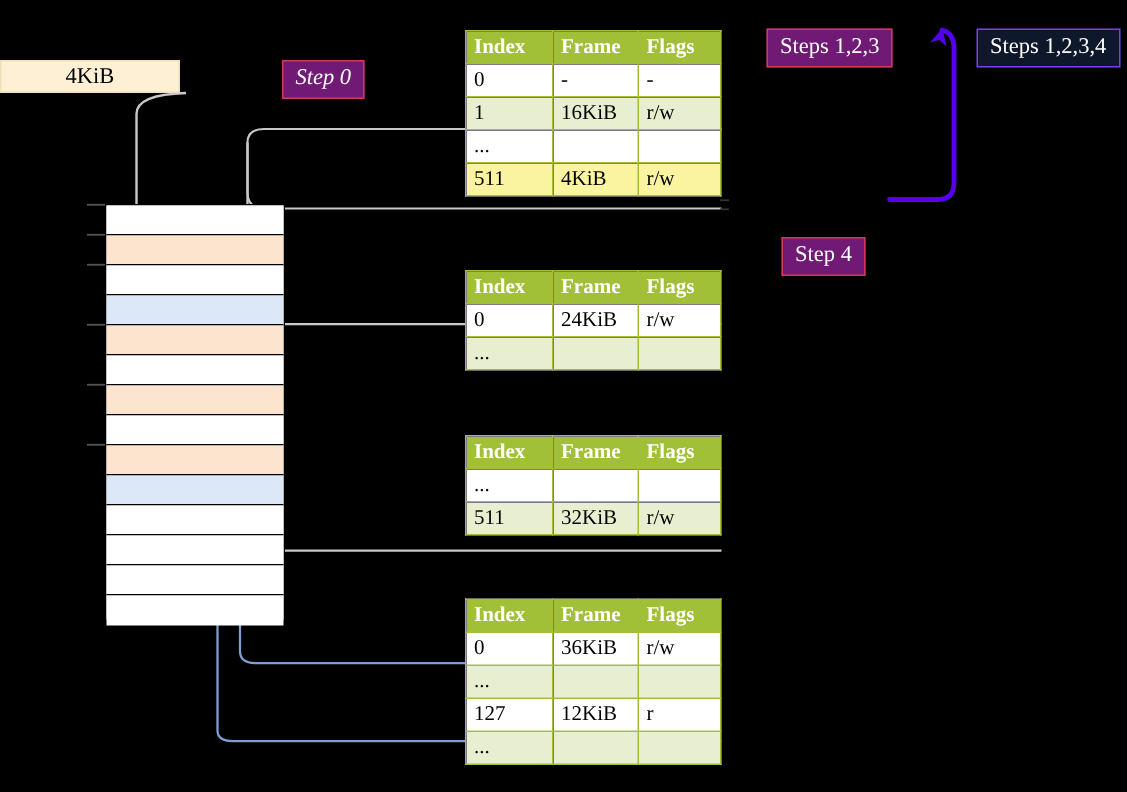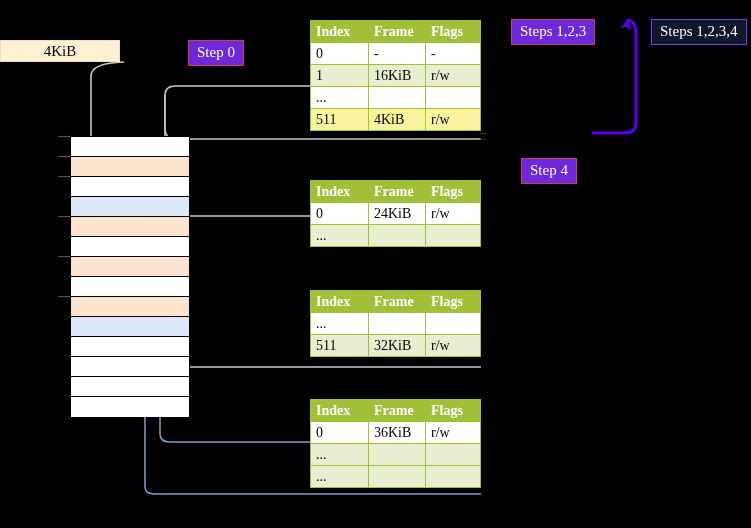--- a/index.html
+++ b/index.html
@@ -30,21 +30,21 @@
     position: absolute;
     font-family: "Liberation Serif", "DejaVu Serif", serif;
     font-size: 15px;
     line-height: 1;
     color: #ffffff;
     padding: 4px 8px 5px 8px;
     white-space: nowrap;
     box-sizing: border-box;
   }
   .badge-red {
-    background: #6d28d9;
+    background: #701a75;
     border: 1px solid #d23b55;
   }
   .badge-blue {
     background: #0f172a;
     border: 1px solid #7b3bf0;
   }
 
   
   .memlabel {
     position: absolute;
@@ -175,21 +175,21 @@
       <div class="memrow white" style="height: 20px;"></div>
       <div class="memrow peach" style="height: 20px;"></div>
       <div class="memrow bluish" style="height: 20px;"></div>
       <div class="memrow white" style="height: 20px;"></div>
       <div class="memrow white" style="height: 20px;"></div>
       <div class="memrow white" style="height: 20px;"></div>
       <div class="memrow white" style="height: 20px;"></div>
     </div>
 
   <div id="badge-host">
-      <div class="badge badge-red" style="left: 188px; top: 40px;">Step 0</div>
+      <div class="badge badge-red" style="left: 188px; top: 40px; font-style: italic;">Step 0</div>
       <div class="badge badge-red" style="left: 511px; top: 19px;">Steps 1,2,3</div>
       <div class="badge badge-blue" style="left: 651px; top: 19px;">Steps 1,2,3,4</div>
       <div class="badge badge-red" style="left: 521px; top: 158px;">Step 4</div>
     </div>
 
   <div id="table-host">
       <table class="ptable" style="left: 310px; top: 20px; width: 170px;">
         <thead>
           <tr>
             <th class="col-idx">Index</th>
@@ -274,20 +274,25 @@
           <tr class="rowA">
             <td class="col-idx">0</td>
             <td class="col-frame">36KiB</td>
             <td class="col-flags">r/w</td>
           </tr>
           <tr class="rowB">
             <td class="col-idx">...</td>
             <td class="col-frame"></td>
             <td class="col-flags"></td>
           </tr>
+          <tr class="rowA">
+            <td class="col-idx">127</td>
+            <td class="col-frame">12KiB</td>
+            <td class="col-flags">r</td>
+          </tr>
           <tr class="rowB">
             <td class="col-idx">...</td>
             <td class="col-frame"></td>
             <td class="col-flags"></td>
           </tr>
         </tbody>
       </table>
     </div>
 
 </div>

